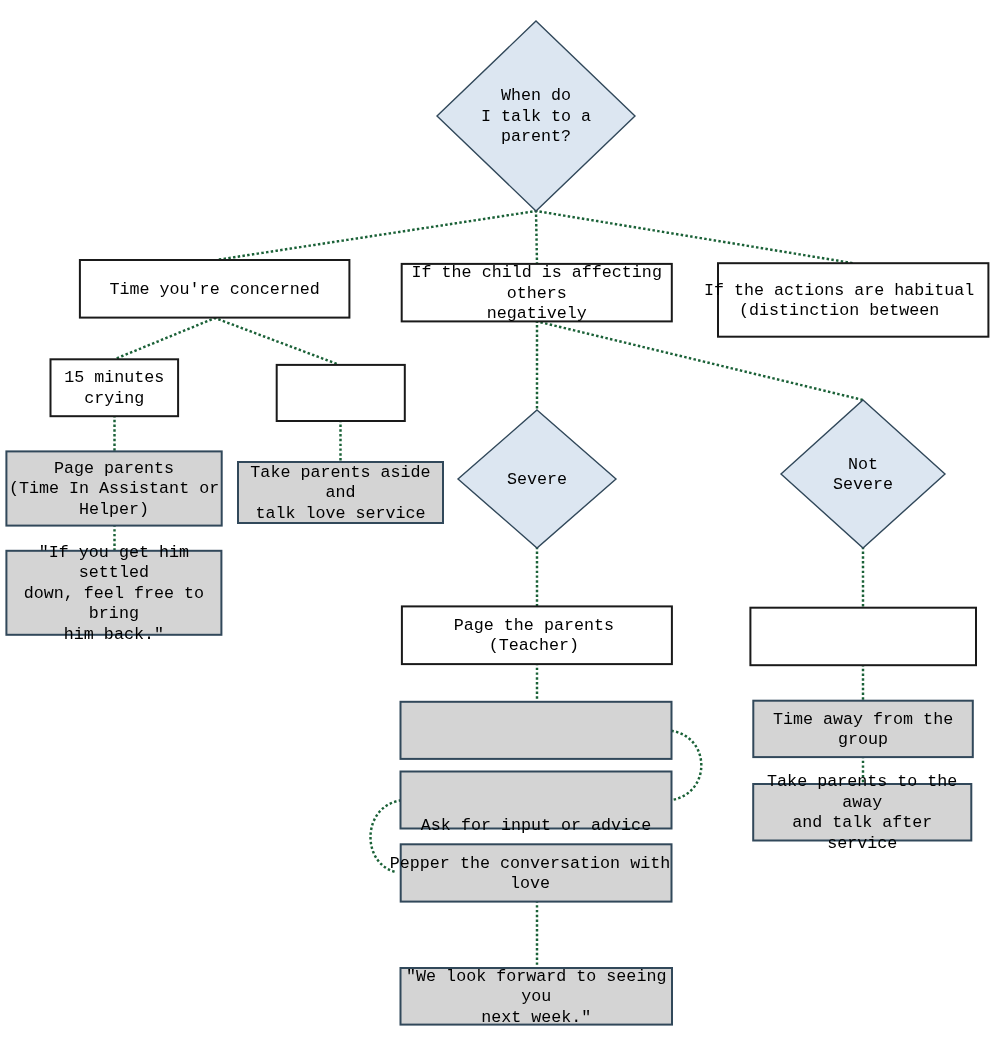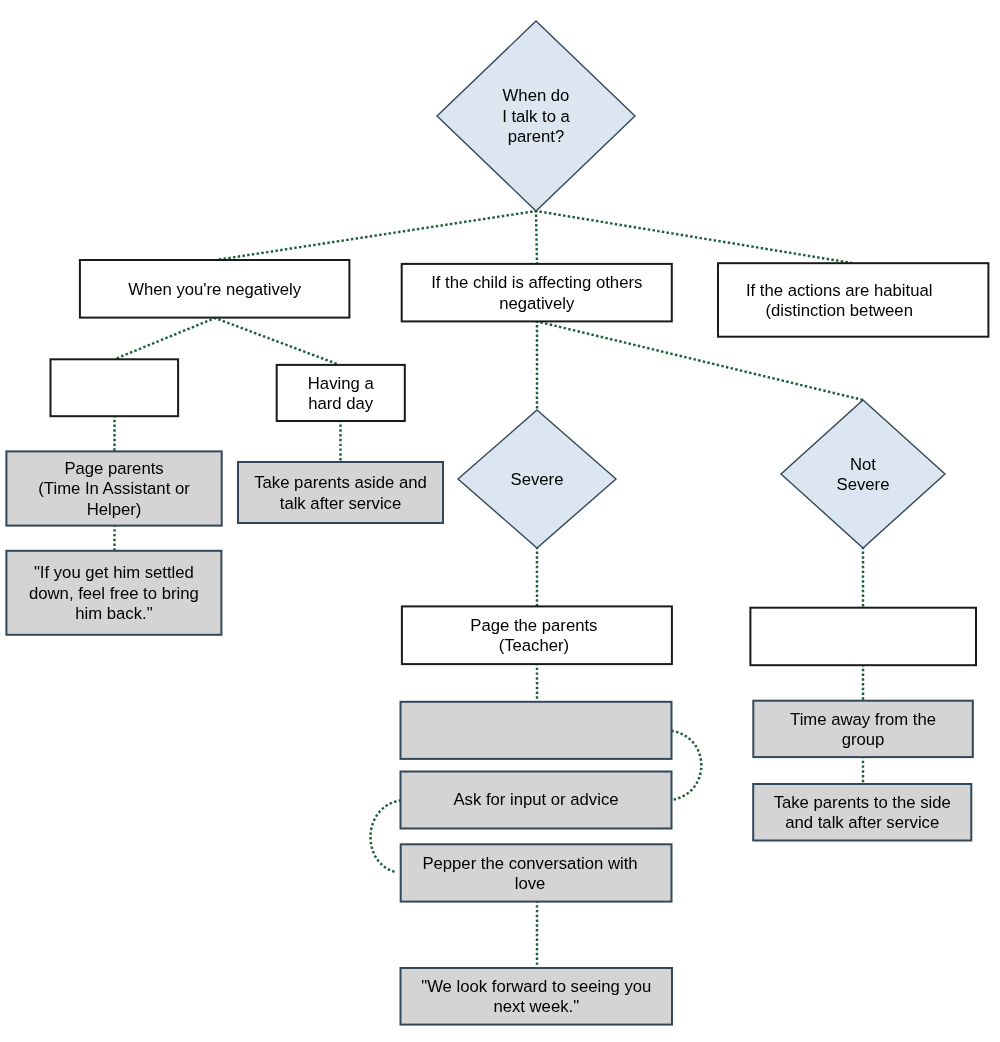--- a/index.html
+++ b/index.html
@@ -1,18 +1,18 @@
 <!DOCTYPE html>
 <html><head>
 <meta charset="utf-8">
 <title>When do I talk to a parent?</title>
 <style>
   html,body{margin:0;padding:0;background:#ffffff;}
   #stage{position:relative;width:1000px;height:1042px;background:#ffffff;overflow:hidden;
-         font-family:Liberation Sans, sans-serif;font-stretch:condensed;color:#000000;}
+         font-family:Liberation Mono, monospace;font-stretch:condensed;color:#000000;}
   #shape-layer{position:absolute;left:0;top:0;width:1000px;height:1042px;}
   #label-layer{position:absolute;left:0;top:0;width:1000px;height:1042px;}
   .node{position:absolute;box-sizing:border-box;display:flex;align-items:center;
         justify-content:center;text-align:center;background:transparent;}
   .node .txt{display:block;width:100%;white-space:pre-line;position:relative;
              top:1.2px;font-size:16.7px;line-height:20.5px;}
   .conn{fill:none;stroke:#1a6137;stroke-width:2.45px;stroke-linecap:square;stroke-dasharray:0.01 4.76;}
   .shape-step{fill:#ffffff;stroke:#1a1a1a;stroke-width:2.0px;}
   .shape-action{fill:#d4d4d4;stroke:#31485a;stroke-width:2.0px;}
   .shape-decision{fill:#dce6f1;stroke:#31485a;stroke-width:1.4px;stroke-linejoin:miter;}
@@ -64,72 +64,72 @@
       <rect class="shape-action" x="753.2" y="784" width="218.1" height="56.5"></rect>
     </g>
   </svg>
   <div id="label-layer">
     <div class="node" style="left:437px;top:21px;width:198px;height:190px">
       <span class="txt">When do
 I talk to a
 parent?</span>
     </div>
     <div class="node" style="left:79.9px;top:260px;width:269.5px;height:57.6px">
-      <span class="txt">When you're negatively</span>
+      <span class="txt">Time you're concerned</span>
     </div>
     <div class="node" style="left:401.7px;top:263.9px;width:270.1px;height:57.5px">
       <span class="txt">If the child is affecting others
 negatively</span>
     </div>
     <div class="node" style="left:704px;top:263.2px;width:270.4px;height:73.5px">
       <span class="txt">If the actions are habitual
 (distinction between</span>
     </div>
-    <div class="node" style="left:276.7px;top:364.9px;width:128.1px;height:56.1px">
-      <span class="txt">Having a
-hard day</span>
+    <div class="node" style="left:50.5px;top:359.3px;width:127.6px;height:56.9px">
+      <span class="txt">15 minutes
+crying</span>
     </div>
     <div class="node" style="left:6.4px;top:451.4px;width:215.3px;height:74.2px">
       <span class="txt">Page parents
 (Time In Assistant or
 Helper)</span>
     </div>
     <div class="node" style="left:6.4px;top:550.8px;width:215px;height:84px">
       <span class="txt">"If you get him settled
 down, feel free to bring
 him back."</span>
     </div>
     <div class="node" style="left:238px;top:462px;width:205px;height:61px">
       <span class="txt">Take parents aside and
-talk after service</span>
+talk love service</span>
     </div>
     <div class="node" style="left:458px;top:410px;width:158px;height:138px">
       <span class="txt">Severe</span>
     </div>
     <div class="node" style="left:781px;top:400px;width:164px;height:148px">
       <span class="txt">Not
 Severe</span>
     </div>
     <div class="node" style="left:401.9px;top:606.4px;width:264px;height:57.7px">
       <span class="txt">Page the parents
 (Teacher)</span>
     </div>
-    <div class="node" style="left:400.5px;top:771px;width:271px;height:57px">
+    <div class="node" style="left:400.5px;top:797px;width:271px;height:57px">
       <span class="txt">Ask for input or advice</span>
     </div>
     <div class="node" style="left:382px;top:844.3px;width:296px;height:57.3px">
       <span class="txt">Pepper the conversation with
 love</span>
     </div>
     <div class="node" style="left:400.5px;top:968px;width:271.5px;height:56.6px">
       <span class="txt">"We look forward to seeing you
 next week."</span>
     </div>
     <div class="node" style="left:753.3px;top:700.7px;width:219.5px;height:56.4px">
       <span class="txt">Time away from the
 group</span>
     </div>
     <div class="node" style="left:753.2px;top:784px;width:218.1px;height:56.5px">
-      <span class="txt">Take parents to the side
+      <span class="txt">Take parents to the away
 and talk after service</span>
     </div>
   </div>
 </div>
 
 </body></html>

